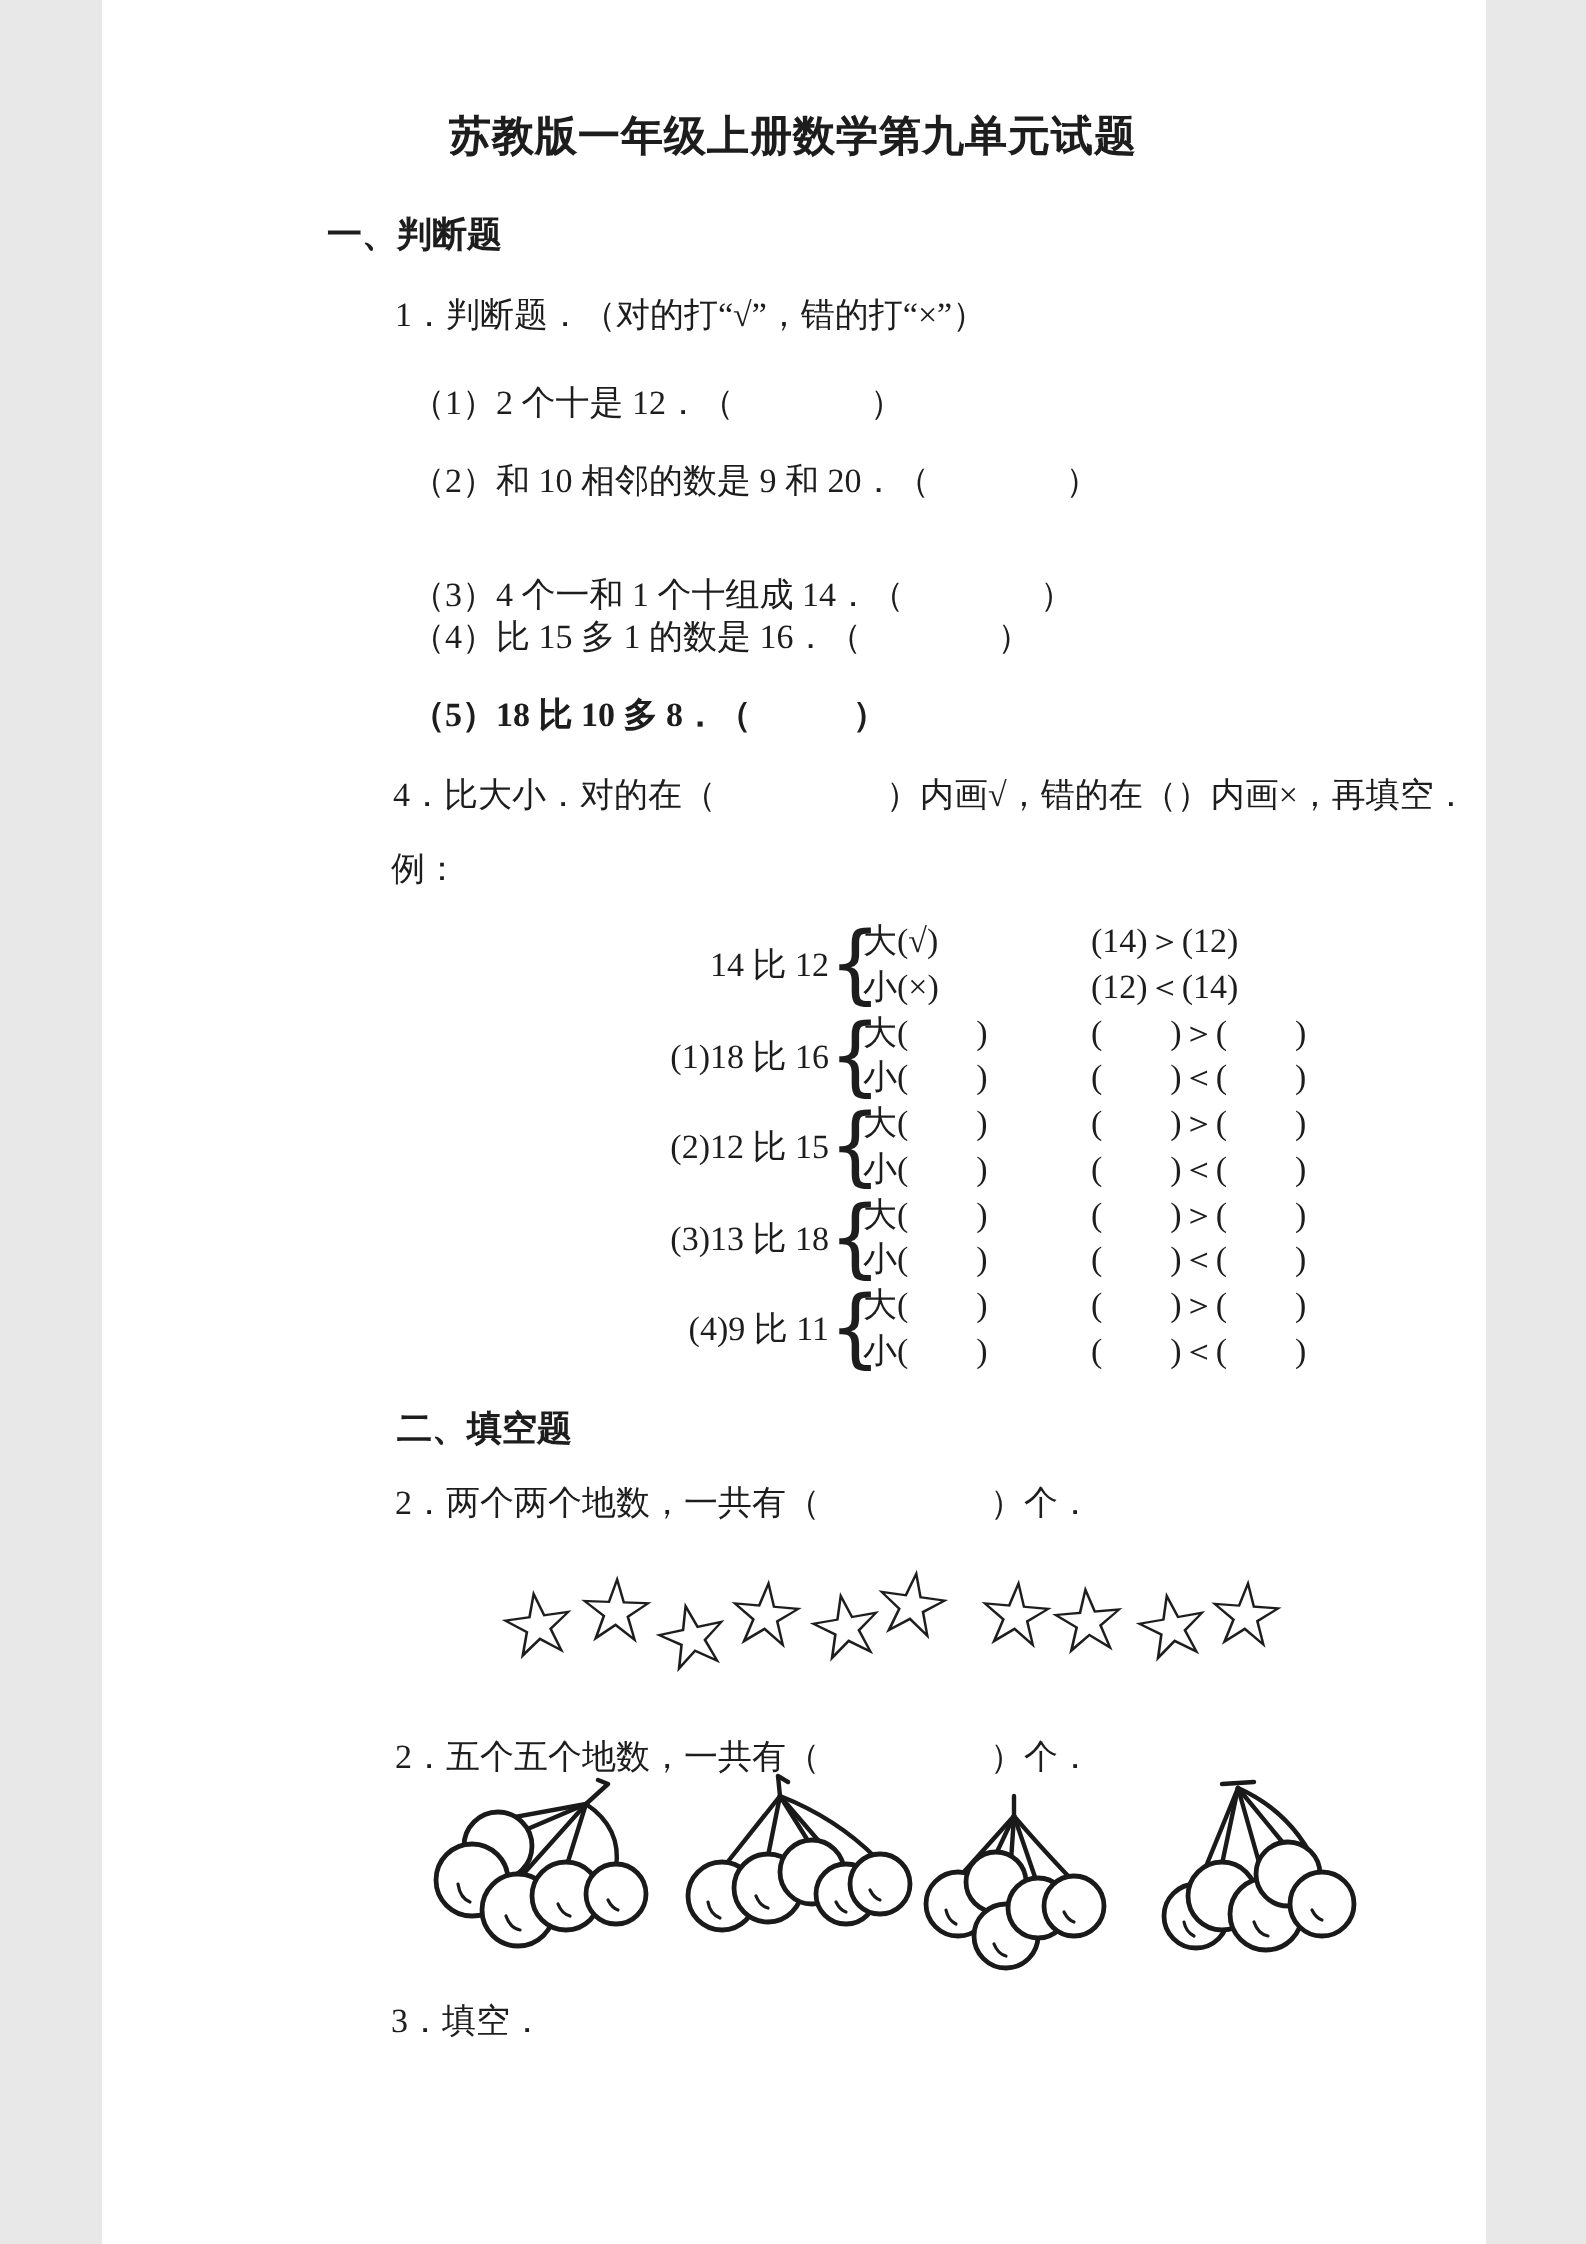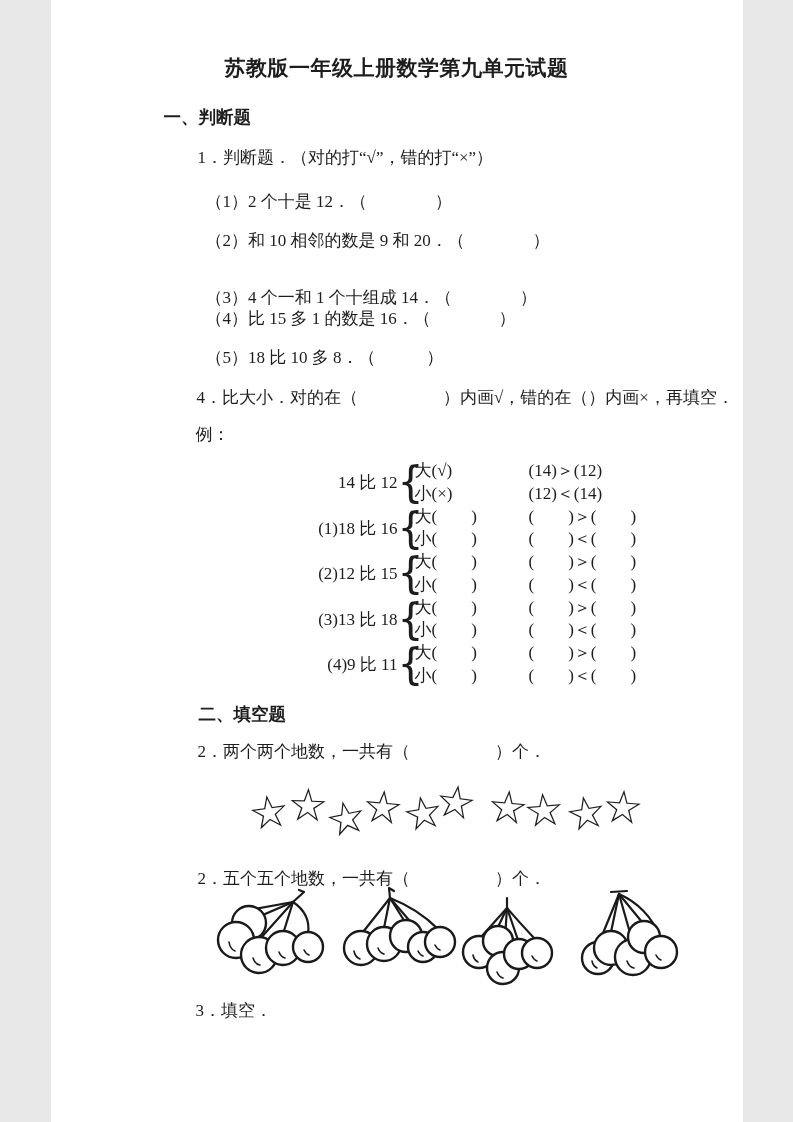--- a/index.html
+++ b/index.html
@@ -8,21 +8,21 @@
     background:#ffffff; color:#1d1d1d; overflow:hidden;
     font-family:"Liberation Serif","DejaVu Serif",serif;
   }
   .line { position:absolute; font-size:17px; line-height:21px; white-space:pre; }
   .title {
     position:absolute; left:0; top:54px; width:100%; text-align:center;
     font-size:21px; font-weight:bold; letter-spacing:0.5px; white-space:pre;
   }
   .sec { font-weight:bold; font-size:17.5px;text-align:center; }
   
-  .cmp-block { position:absolute; left:253px; top:460px; }
+  .cmp-block { position:absolute; left:270px; top:460px; }
   .cmp-row { display:flex; align-items:center; height:45.5px; }
   .cmp-label { width:94px; text-align:right; font-size:17px; white-space:pre; flex:none; }
   .cmp-brace {
     flex:none; width:15px; text-align:center;
     font-family:"DejaVu Sans",sans-serif; font-size:41px; line-height:41px;
     transform:scaleY(1.05); font-weight:normal;
   }
   .cmp-left { flex:none; width:88px; margin-left:2px; }
   .cmp-right { flex:none; margin-left:26px; }
   .cmp-left div, .cmp-right div { font-size:17px; line-height:22.5px; white-space:pre; }
@@ -46,21 +46,21 @@
   <div class="title">苏教版一年级上册数学第九单元试题</div>
 
   <div class="line sec" style="left:113px; top:107px;">一、判断题</div>
 
   <div class="line" style="left:147px; top:147px;">1．判断题．（对的打“√”，错的打“×”）</div>
 
   <div class="line" style="left:155px; top:191px;">（1）2 个十是 12．（　　　　）</div>
   <div class="line" style="left:155px; top:230px;">（2）和 10 相邻的数是 9 和 20．（　　　　）</div>
   <div class="line" style="left:155px; top:287px;">（3）4 个一和 1 个十组成 14．（　　　　）</div>
   <div class="line" style="left:155px; top:308px;">（4）比 15 多 1 的数是 16．（　　　　）</div>
-  <div class="line" style="left:155px; top:347px;">（5）18 比 10 多 8．（　　　）</div>
+  <div class="line" style="left:155px; top:347px;font-weight:bold;">（5）18 比 10 多 8．（　　　）</div>
 
   <div class="line" style="left:146px; top:387px;">4．比大小．对的在（　　　　　）内画√，错的在（）内画×，再填空．</div>
   <div class="line" style="left:145px; top:424px;">例：</div>
 
   <div class="cmp-block">
     <div class="cmp-row">
       <div class="cmp-label">14 比 12</div>
       <div class="cmp-brace">{</div>
       <div class="cmp-left">
         <div>大(√)</div>

